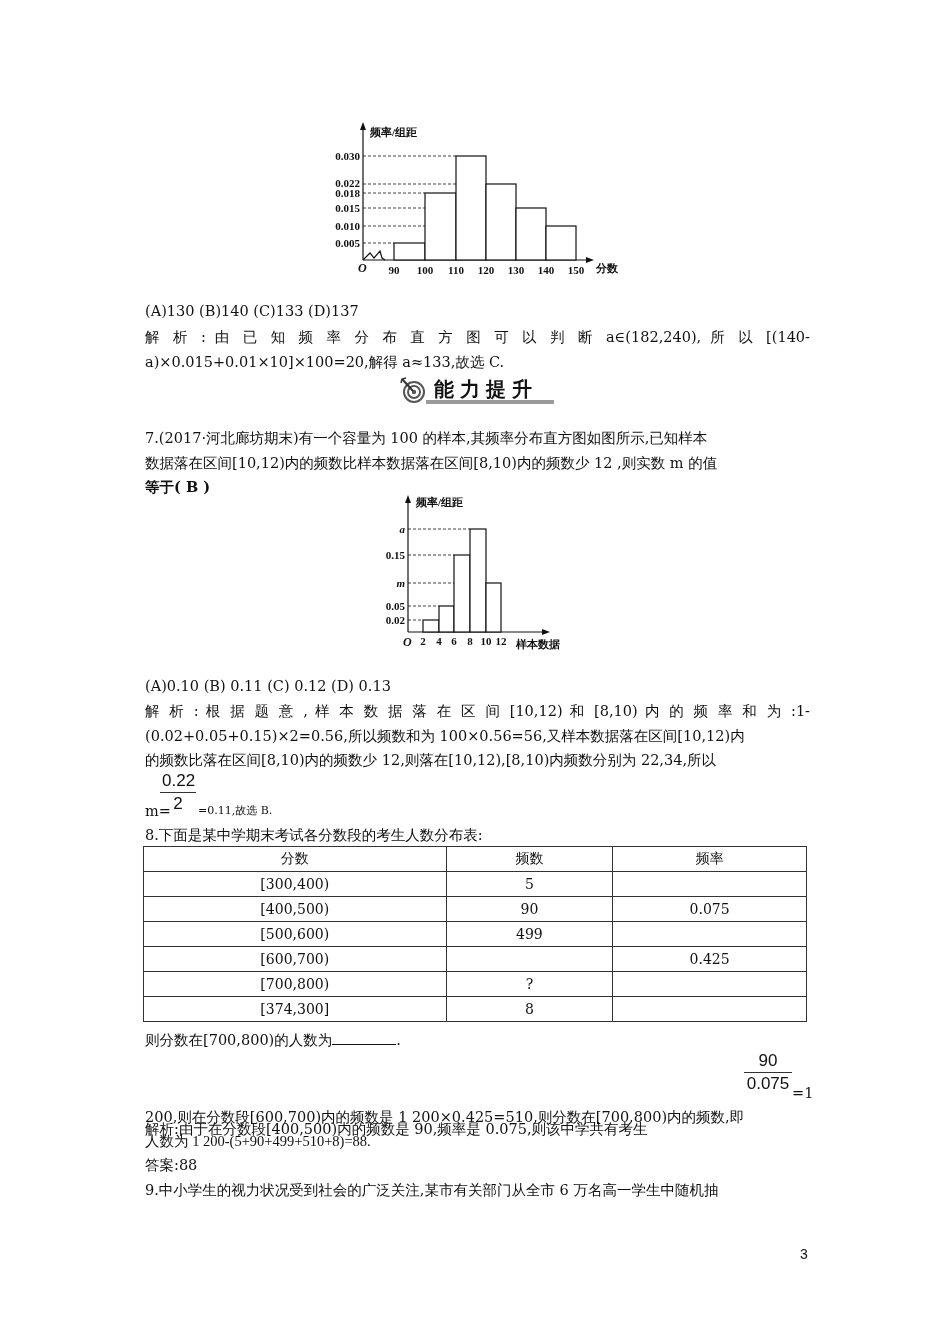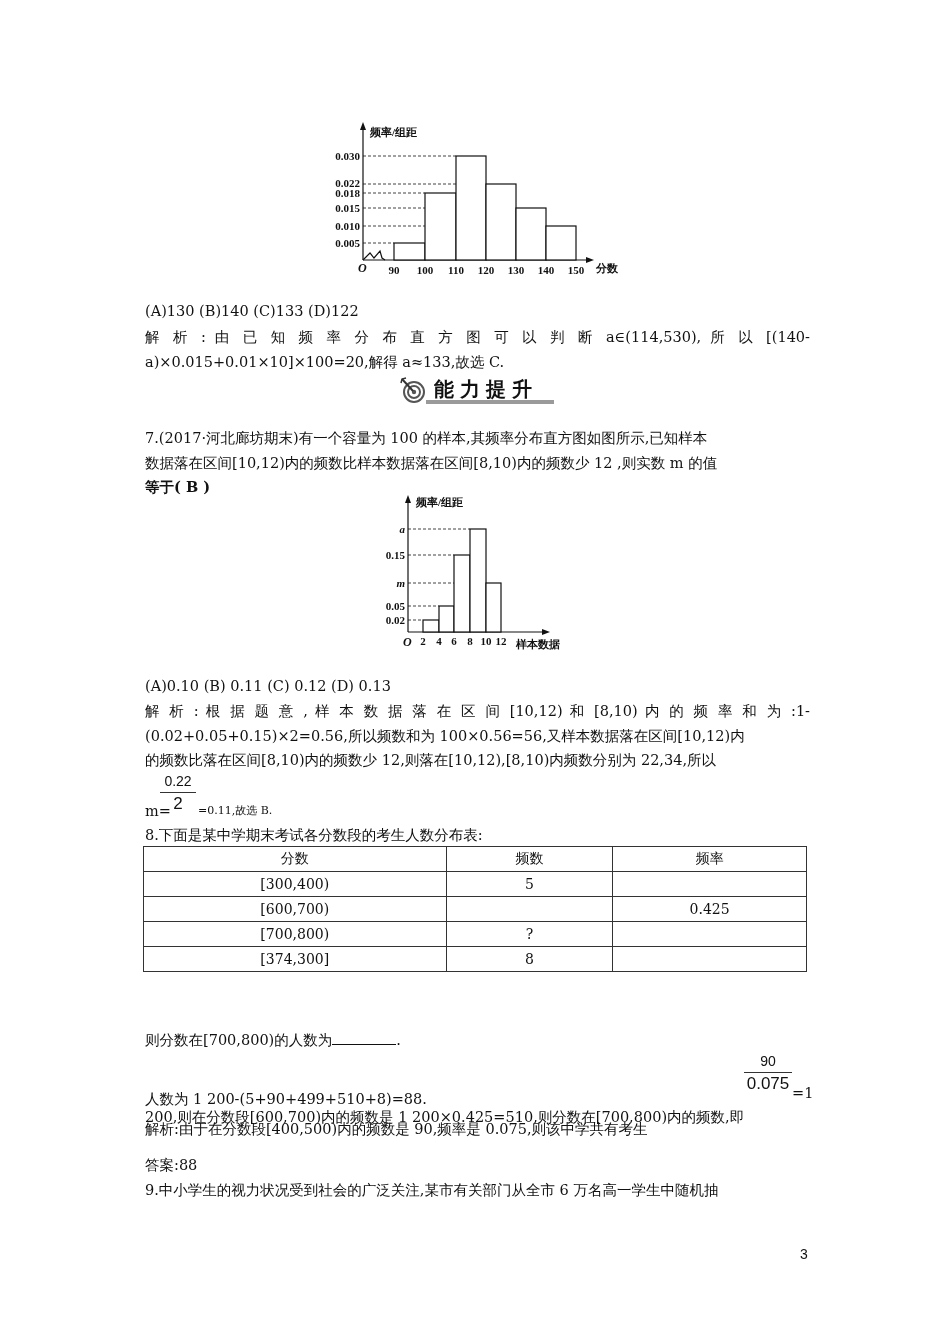--- a/index.html
+++ b/index.html
@@ -8,21 +8,21 @@
   .abs { position: absolute; }
   .line { position: absolute; left: 145px; width: 665px; font-size: 14.5px; line-height: 20px; white-space: nowrap; }
   .just { text-align: justify; text-align-last: justify; }
   .chart svg text { font-family: "Liberation Serif", "DejaVu Serif", serif; }
   .banner { position: absolute; left: 396px; top: 374px; width: 160px; height: 32px; }
   .banner .title { position: absolute; left: 38px; top: 2px; font-family: Liberation Serif, serif; font-weight: bold; font-size: 20px; letter-spacing: 6px; color: #111; }
   .banner .bar { position: absolute; left: 30px; top: 26px; width: 128px; height: 4px; background: #9a9a9a; }
   table.dist { position: absolute; left: 143px; top: 846px; width: 664px; border-collapse: collapse; font-size: 14px; }
   table.dist td, table.dist th { border: 1px solid #333; height: 24px; padding: 0; text-align: center; font-weight: normal; }
   .frac { position: absolute; text-align: center; font-family: "Liberation Sans", "DejaVu Sans", sans-serif; }
-  .frac .num { display: block; font-size: 14px; line-height: 22px; padding: 0 2px; border-bottom: 1px solid #333; }
+  .frac .num { display: block; font-size: 17px; line-height: 22px; padding: 0 2px; border-bottom: 1px solid #333; }
   .frac .den { display: block; font-size: 17px; line-height: 22px; }
   .blank { display: inline-block; width: 64px; border-bottom: 1px solid #111; height: 14px; vertical-align: baseline; }
   .pagenum { position: absolute; left: 800px; top: 1246px; font-family: "Liberation Sans", sans-serif; font-size: 14px; }
 </style>
 </head>
 <body>
 
 <div class="abs chart" style="left:330px; top:120px; width:300px; height:160px;">
   <svg width="300" height="160" viewBox="0 0 300 160">
 
@@ -67,22 +67,22 @@
       <text x="126" y="154">110</text>
       <text x="156" y="154">120</text>
       <text x="186" y="154">130</text>
       <text x="216" y="154">140</text>
       <text x="246" y="154">150</text>
     </g>
     <text x="266" y="152" font-size="11" font-weight="bold" fill="#111">分数</text>
   </svg>
 </div>
 
-<div class="line" style="top:301px;">(A)130  (B)140  (C)133  (D)122</div>
-<div class="line just" style="top:327px;">解 析 : 由 已 知 频 率 分 布 直 方 图 可 以 判 断  a∈(114,530), 所 以 [(140-</div>
+<div class="line" style="top:301px;">(A)130  (B)140  (C)133  (D)137</div>
+<div class="line just" style="top:327px;">解 析 : 由 已 知 频 率 分 布 直 方 图 可 以 判 断  a∈(182,240), 所 以 [(140-</div>
 <div class="line" style="top:352px;">a)×0.015+0.01×10]×100=20,解得 a≈133,故选 C.</div>
 
 <div class="banner">
   <svg class="abs" style="left:2px; top:2px;" width="30" height="28" viewBox="0 0 30 28">
     <circle cx="16" cy="16" r="10" fill="#fff" stroke="#555" stroke-width="2"></circle>
     <circle cx="16" cy="16" r="6" fill="#fff" stroke="#555" stroke-width="2"></circle>
     <circle cx="16" cy="16" r="2.2" fill="#555"></circle>
     <line x1="4" y1="3" x2="15" y2="15" stroke="#333" stroke-width="2"></line>
     <polyline points="3,7 4,3 8,2" fill="none" stroke="#333" stroke-width="1.5"></polyline>
   </svg>
@@ -160,20 +160,30 @@
     <th>分数</th>
     <th>频数</th>
     <th>频率</th>
   </tr>
   <tr>
     <td>[300,400)</td>
     <td>5</td>
     <td></td>
   </tr>
   <tr>
+    <td>[400,500)</td>
+    <td>90</td>
+    <td>0.075</td>
+  </tr>
+  <tr>
+    <td>[500,600)</td>
+    <td>499</td>
+    <td></td>
+  </tr>
+  <tr>
     <td>[600,700)</td>
     <td></td>
     <td>0.425</td>
   </tr>
   <tr>
     <td>[700,800)</td>
     <td>?</td>
     <td></td>
   </tr>
   <tr>
@@ -188,18 +198,18 @@
   <span>则分数在[700,800)的人数为</span><span class="blank"></span><span>.</span>
 </div>
 
 <div class="frac" style="left:744px; top:1050px; width:48px;">
   <span class="num">90</span>
   <span class="den">0.075</span>
 </div>
 <div class="line" style="top:1083px; width:600px;margin-top:36px;">解析:由于在分数段[400,500)内的频数是 90,频率是 0.075,则该中学共有考生</div>
 <span class="abs" style="left:792px; top:1083px; font-size:14.5px; line-height:20px;">=1</span>
 <div class="line" style="top:1107px;">200,则在分数段[600,700)内的频数是 1  200×0.425=510,则分数在[700,800)内的频数,即</div>
-<div class="line" style="top:1089px;">人数为 1  200-(5+90+499+510+8)=88.</div>
+<div class="line" style="top:1131px;font-family:Liberation Serif, serif;">人数为 1  200-(5+90+499+510+8)=88.</div>
 <div class="line" style="top:1155px;">答案:88</div>
 
 <div class="line" style="top:1180px;">9.中小学生的视力状况受到社会的广泛关注,某市有关部门从全市 6 万名高一学生中随机抽</div>
 
 <span class="pagenum">3</span>
 
 </body></html>

